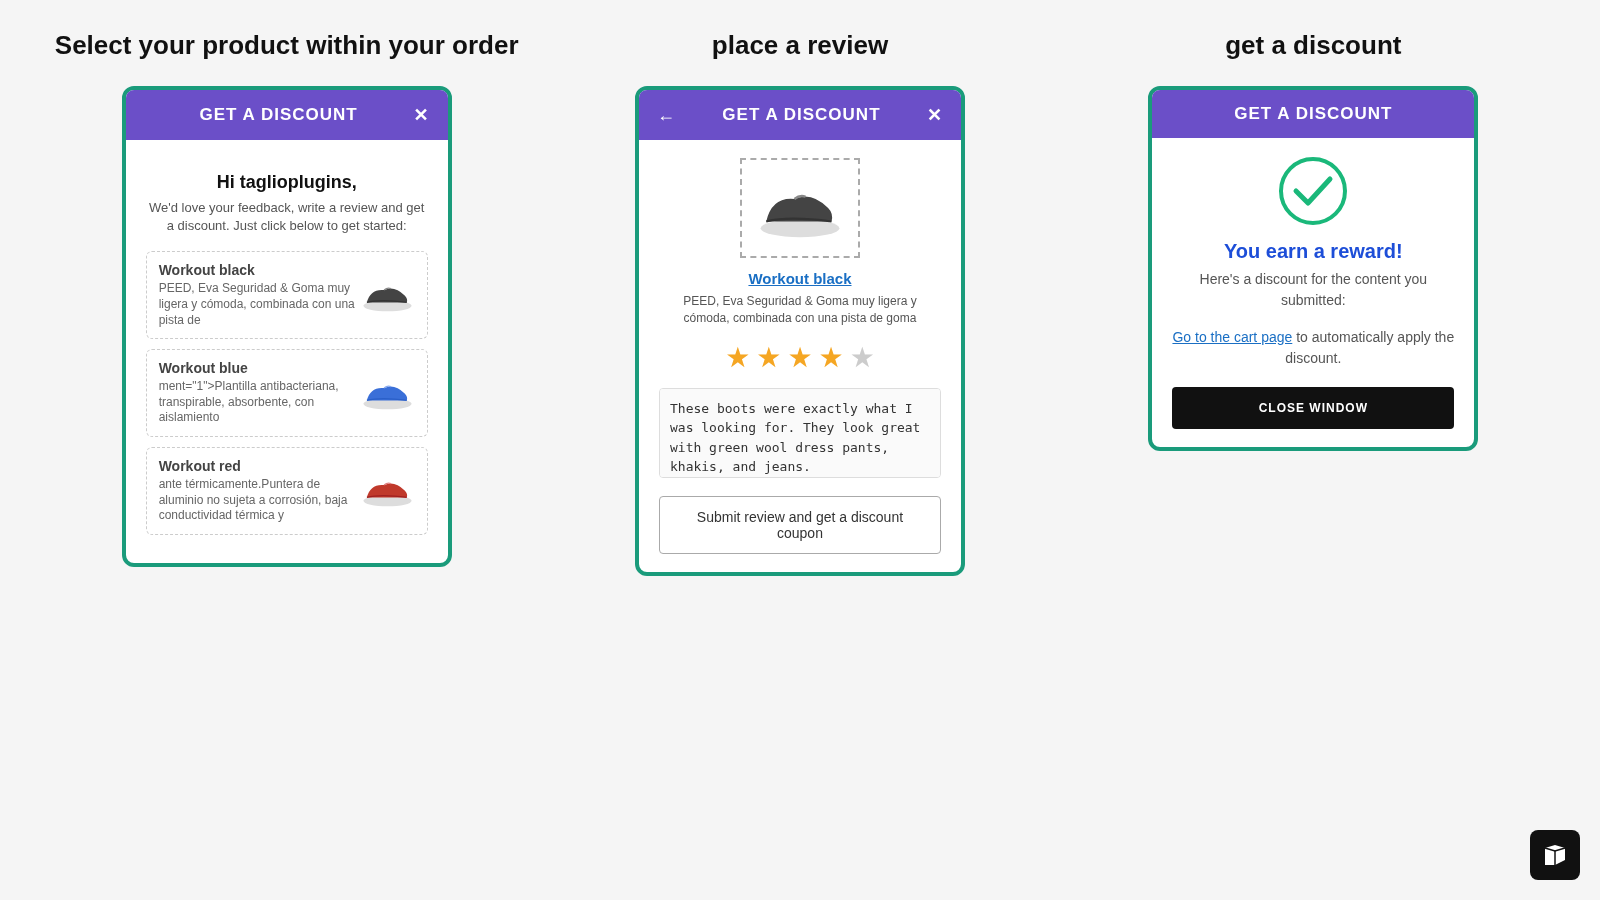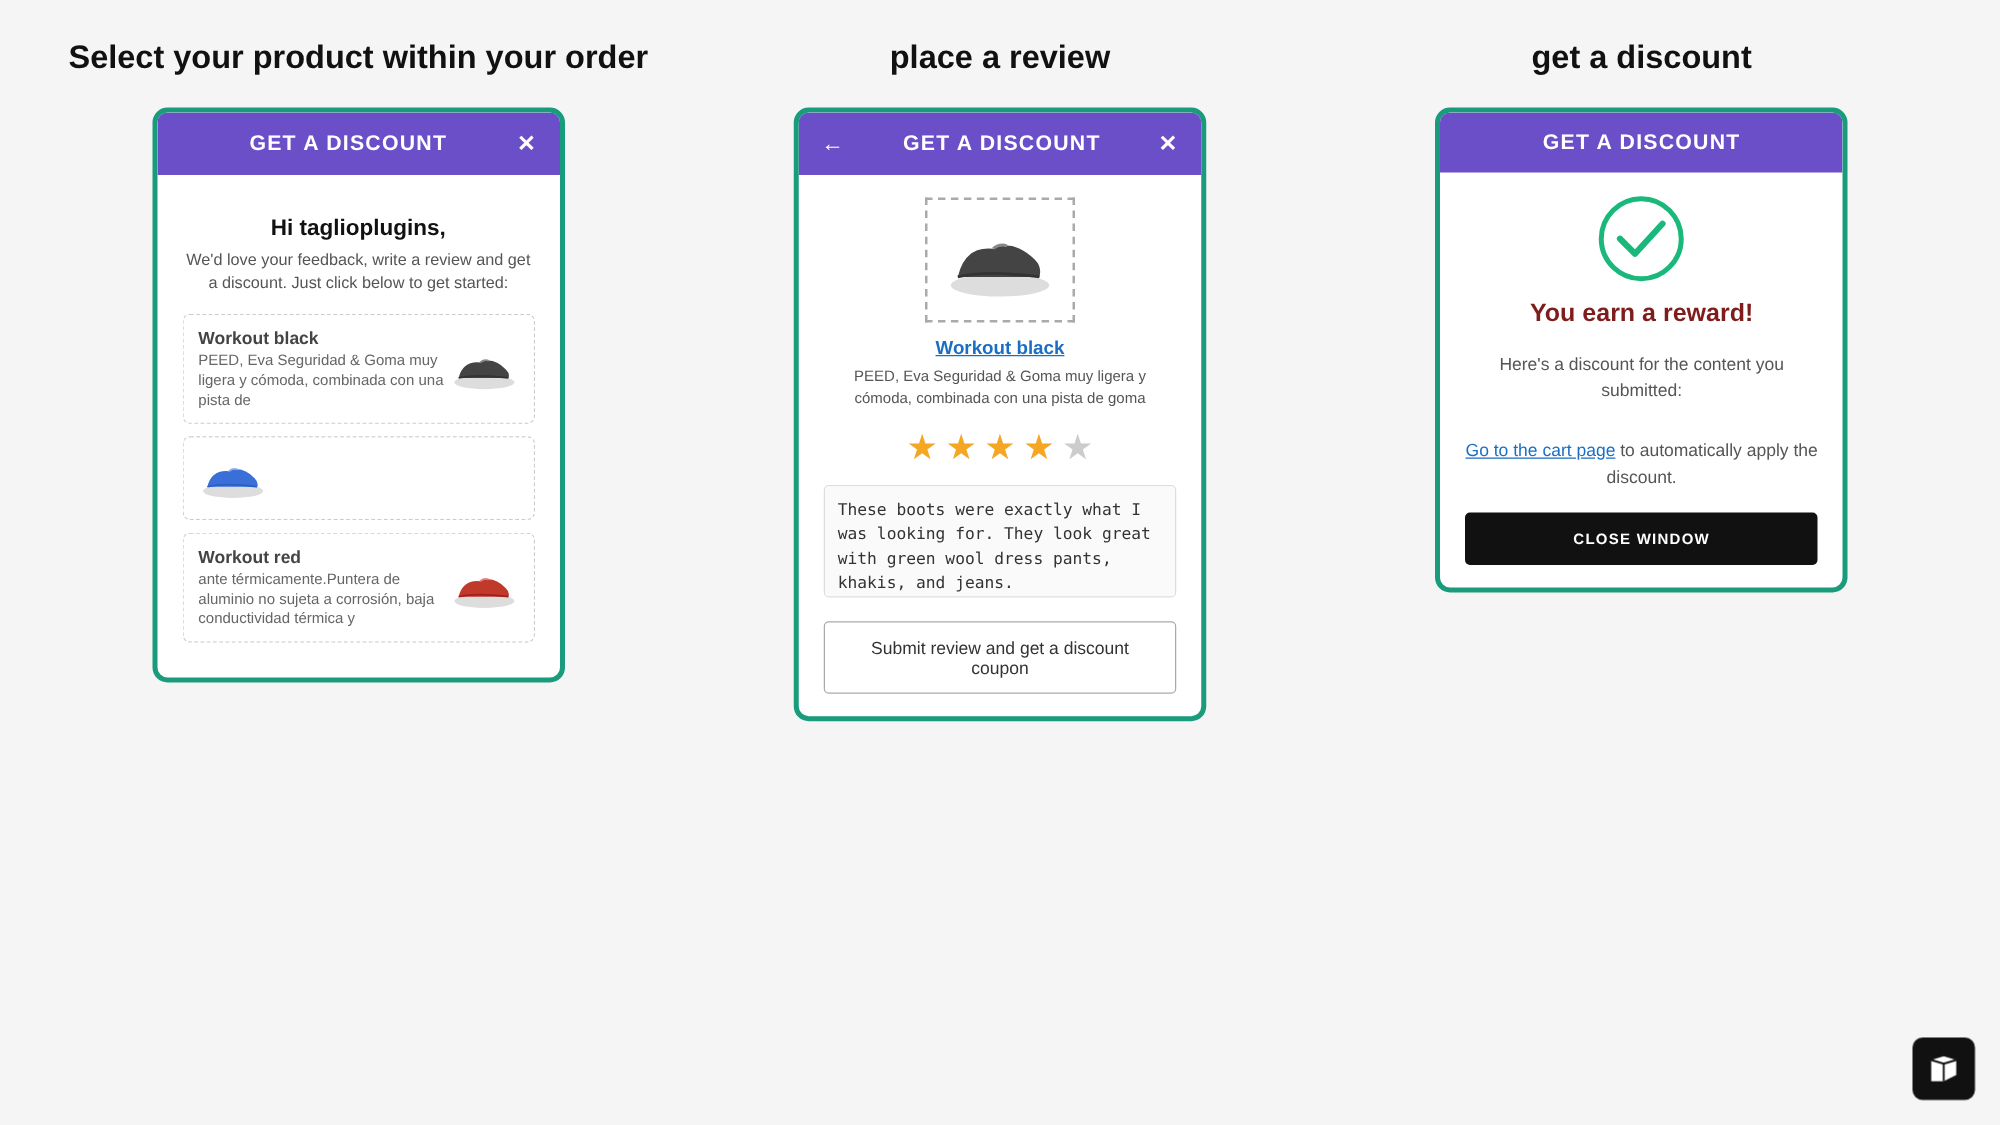--- a/index.html
+++ b/index.html
@@ -215,28 +215,28 @@
       margin-bottom: 14px;
     }
     .check-circle {
       width: 70px;
       height: 70px;
     }
     .card3-reward-title {
       text-align: center;
       font-size: 20px;
       font-weight: bold;
-      color: #7f1d1d;
-      margin-bottom: 18px;
+      color: #1d4ed8;
+      margin-bottom: 6px;
     }
     .card3-desc {
       text-align: center;
       font-size: 14px;
       color: #555;
-      margin-bottom: 27px;
+      margin-bottom: 16px;
       line-height: 1.5;
     }
     .discount-code-box {
       border: 1.5px dashed #ccc;
       border-radius: 4px;
       padding: 14px;
       text-align: center;
       font-size: 16px;
       font-weight: bold;
       color: #333;
@@ -316,20 +316,24 @@
             </div>
             <svg class="shoe-img" viewBox="0 0 80 60" xmlns="http://www.w3.org/2000/svg">
               <ellipse cx="40" cy="45" rx="35" ry="8" fill="#ddd"></ellipse>
               <path d="M10,40 Q15,20 35,22 Q50,15 65,30 Q70,35 68,40 Z" fill="#444"></path>
               <path d="M10,40 Q30,35 68,40" stroke="#333" stroke-width="2" fill="none"></path>
               <path d="M35,22 Q40,18 45,20" stroke="#888" stroke-width="2" fill="none"></path>
             </svg>
           </div>
 
           <div class="product-item">
+            <div class="product-info">
+              <div class="product-name">Workout blue</div>
+              <div class="product-desc">ment="1"&gt;Plantilla antibacteriana, transpirable, absorbente, con aislamiento</div>
+            </div>
             <svg class="shoe-img" viewBox="0 0 80 60" xmlns="http://www.w3.org/2000/svg">
               <ellipse cx="40" cy="45" rx="35" ry="8" fill="#ddd"></ellipse>
               <path d="M10,40 Q15,20 35,22 Q50,15 65,30 Q70,35 68,40 Z" fill="#3a6fd8"></path>
               <path d="M10,40 Q30,35 68,40" stroke="#2a5fc8" stroke-width="2" fill="none"></path>
               <path d="M35,22 Q40,18 45,20" stroke="#88aaee" stroke-width="2" fill="none"></path>
             </svg>
           </div>
 
           <div class="product-item">
             <div class="product-info">

